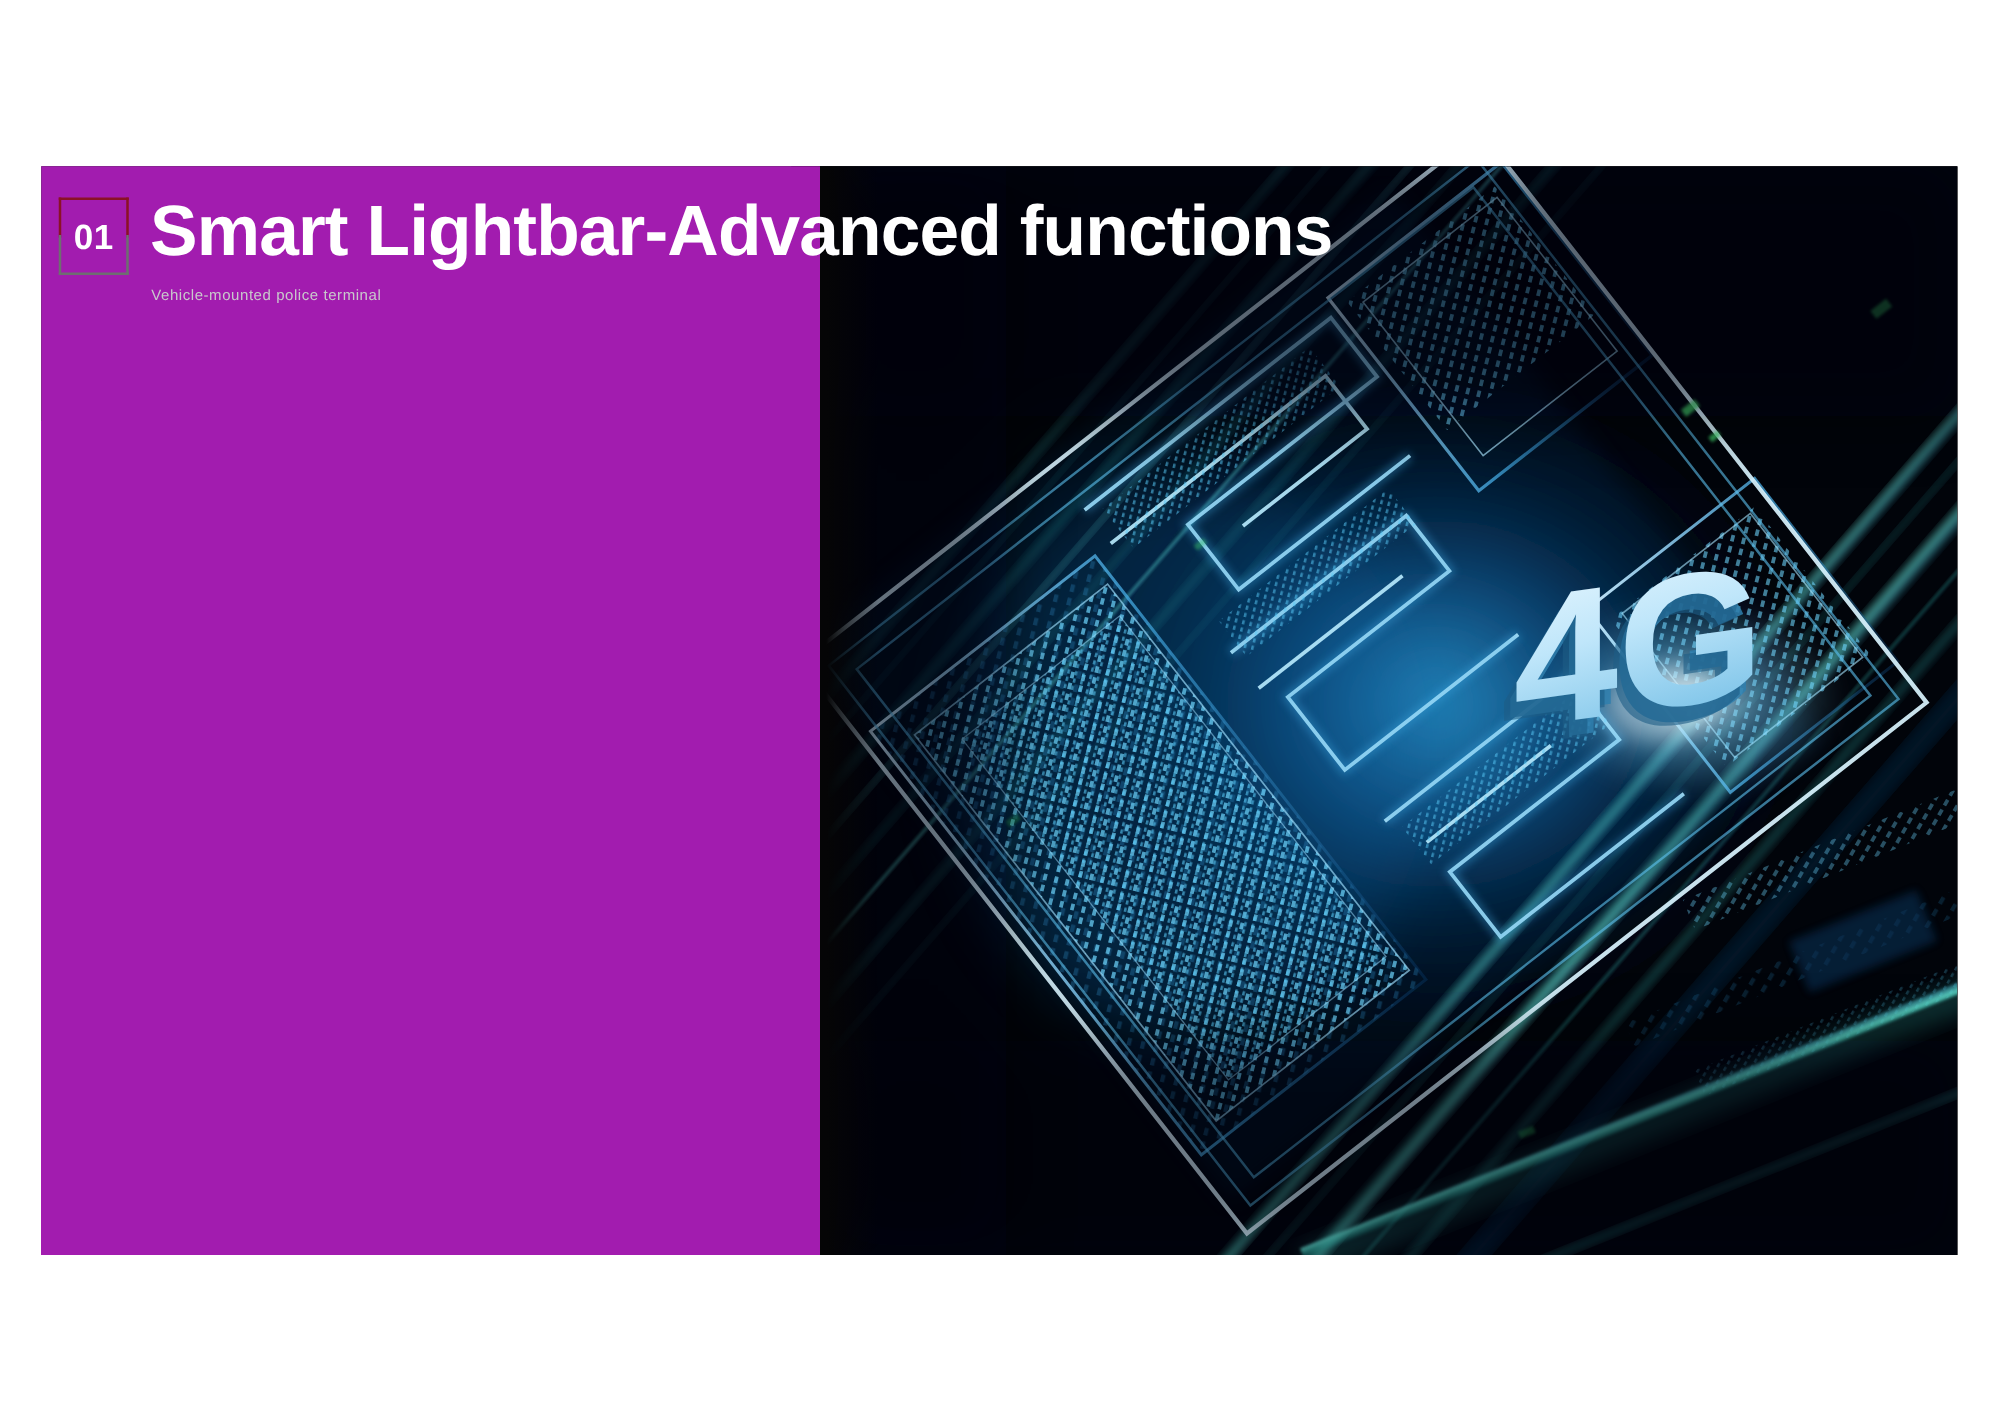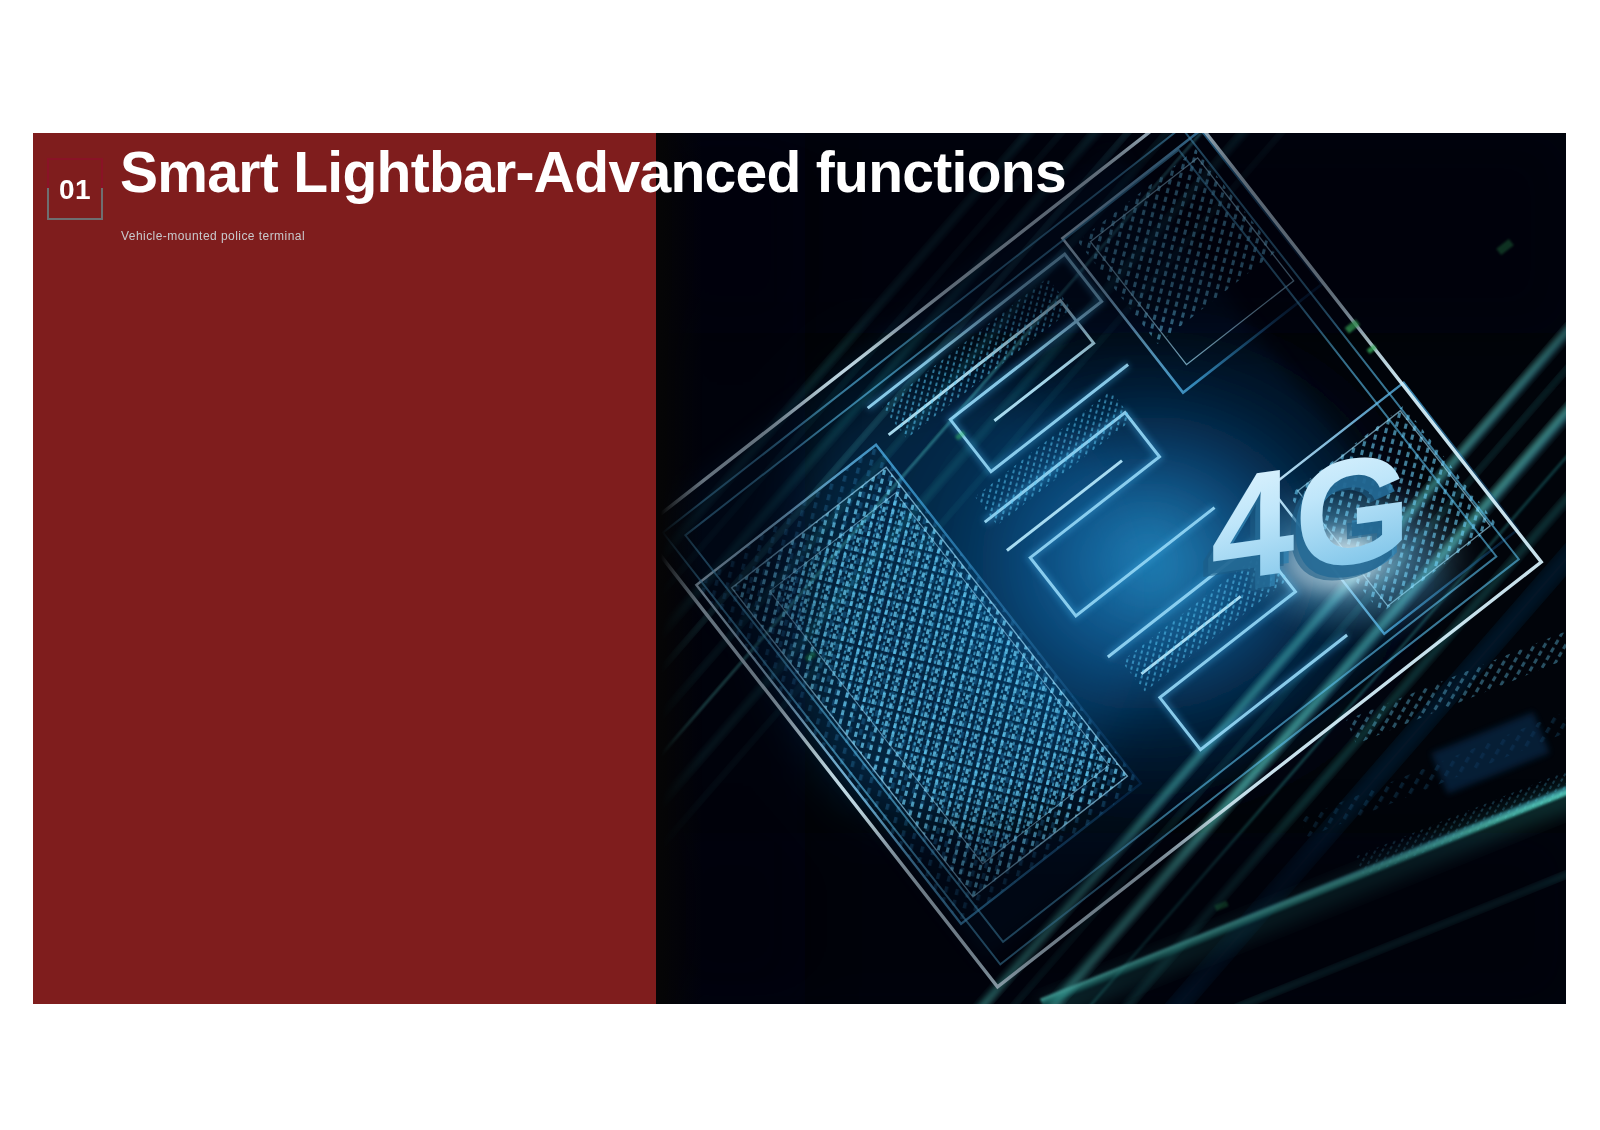--- a/index.html
+++ b/index.html
@@ -17,21 +17,21 @@
     width:1533px; height:871px;
     background:#050507;
     overflow:hidden;
   }
 
   
   #left-col {
     position:absolute;
     left:0; top:0;
     width:623px; height:100%;
-    background:#7f1d1d;
+    background:#a21caf;
     z-index:6;
   }
 
   
   #badge {
     position:absolute;
     left:14px; top:25px;
     width:56px; height:62px;
   }
   #badge .frame-red {
@@ -53,21 +53,21 @@
     font-size:28px;
     font-weight:700;
     letter-spacing:0.5px;
     line-height:1;
     padding-top:2px;
   }
 
   
   #title {
     position:absolute;
-    left:87px; top:8px;
+    left:87px; top:21px;
     color:#ffffff;
     font-size:57px;
     font-weight:700;
     letter-spacing:-0.7px;
     white-space:nowrap;
     line-height:1.12;
     z-index:9;
   }
   #subtitle {
     position:absolute;

